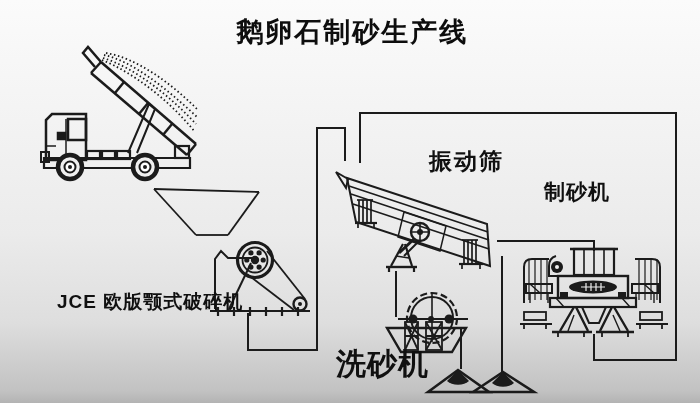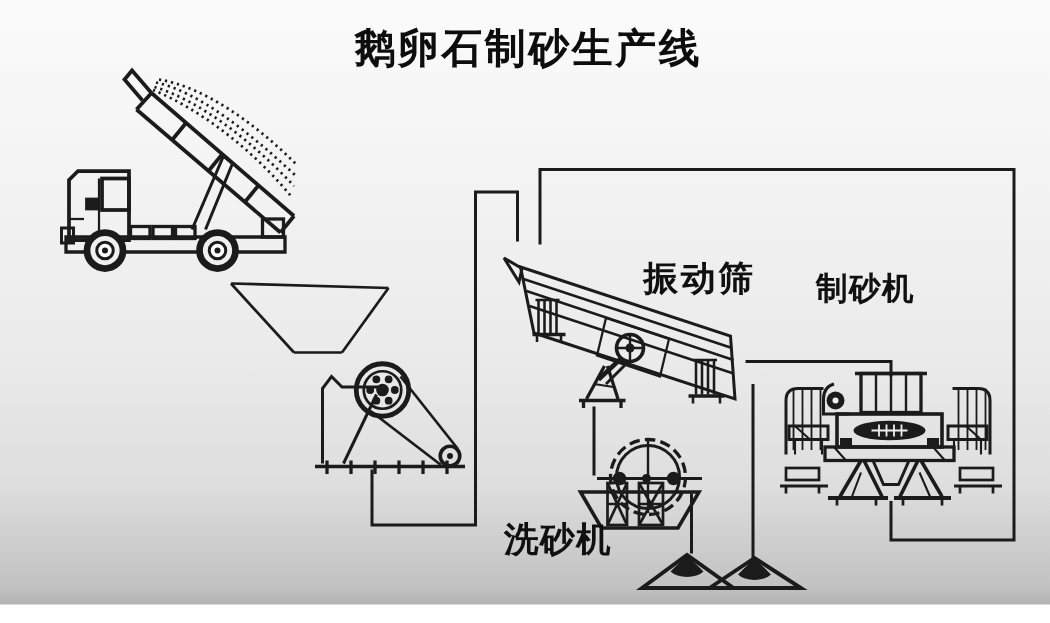--- a/index.html
+++ b/index.html
@@ -5,23 +5,23 @@
   html,body{margin:0;padding:0;}
   .stage{
     position:relative;width:700px;height:403px;overflow:hidden;
     background:linear-gradient(180deg,#fbfbfb 0%,#f3f3f3 30%,#ebebeb 58%,#dedede 80%,#c2c2c2 97%,#b3b3b3 100%);
     font-family:Liberation Sans, sans-serif;
   }
   .stage svg{position:absolute;left:0;top:0;}
   .lbl{position:absolute;color:#101010;font-weight:bold;white-space:nowrap;}
   .title{top:14px;left:50%;transform:translateX(-49%);font-size:27px;letter-spacing:2px;color:#0d0d0d;}
   .lbl-crusher{left:57px;top:289px;font-size:19px;letter-spacing:1px;}
-  .lbl-screen{left:429px;top:146px;font-size:23px;letter-spacing:2px;margin-top:24px;}
+  .lbl-screen{left:429px;top:146px;font-size:23px;letter-spacing:2px;}
   .lbl-maker{left:544px;top:178px;font-size:21px;letter-spacing:1px;text-align:center;}
-  .lbl-washer{left:336px;top:344px;font-size:23px;letter-spacing:1px;text-align:right;}
+  .lbl-washer{left:336px;top:344px;font-size:30px;letter-spacing:1px;text-align:right;}
   .ink{stroke:#1b1b1b;fill:none;}
 </style>
 </head>
 <body>
 
 <div class="stage">
 
   <svg width="700" height="415" viewBox="0 0 700 415">
 
     <g class="ink" stroke-width="2">
@@ -245,16 +245,17 @@
 
     <g>
       <path d="M428,392 L458,370 L489,392 Z" class="ink" stroke-width="2.6"></path>
       <path d="M458,370 L447,381 A13,8 0 0 0 469,381 Z" fill="#1b1b1b"></path>
       <path d="M473,392 L503,372 L534,392 Z" class="ink" stroke-width="2.6"></path>
       <path d="M503,372 L492,383 A13,8 0 0 0 514,383 Z" fill="#1b1b1b"></path>
     </g>
   </svg>
 
   <div class="lbl title">鹅卵石制砂生产线</div>
+  <div class="lbl lbl-crusher">JCE 欧版颚式破碎机</div>
   <div class="lbl lbl-screen">振动筛</div>
   <div class="lbl lbl-maker">制砂机</div>
   <div class="lbl lbl-washer">洗砂机</div>
 </div>
 
 </body></html>

